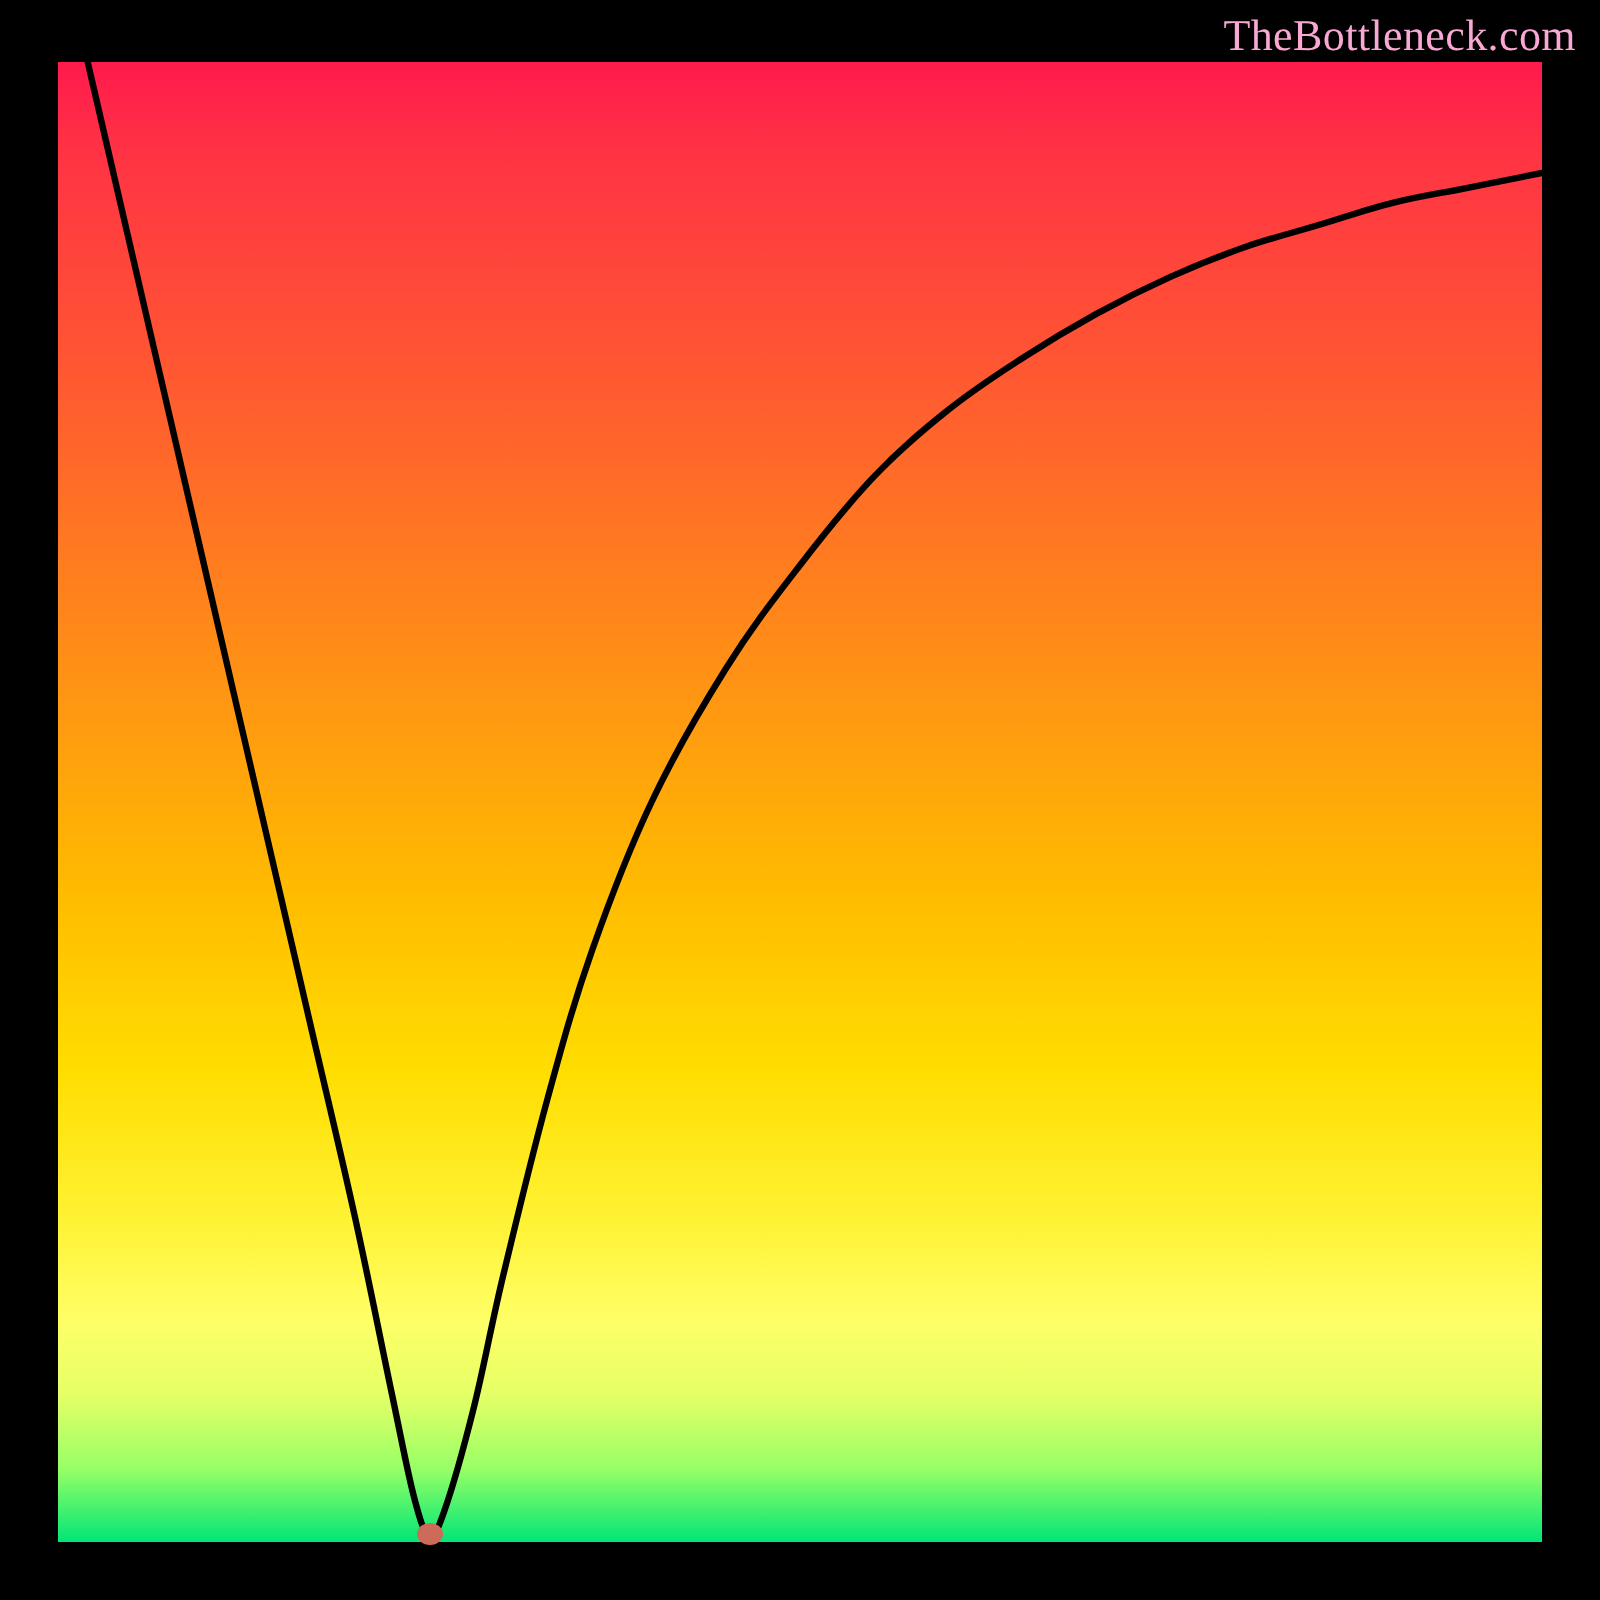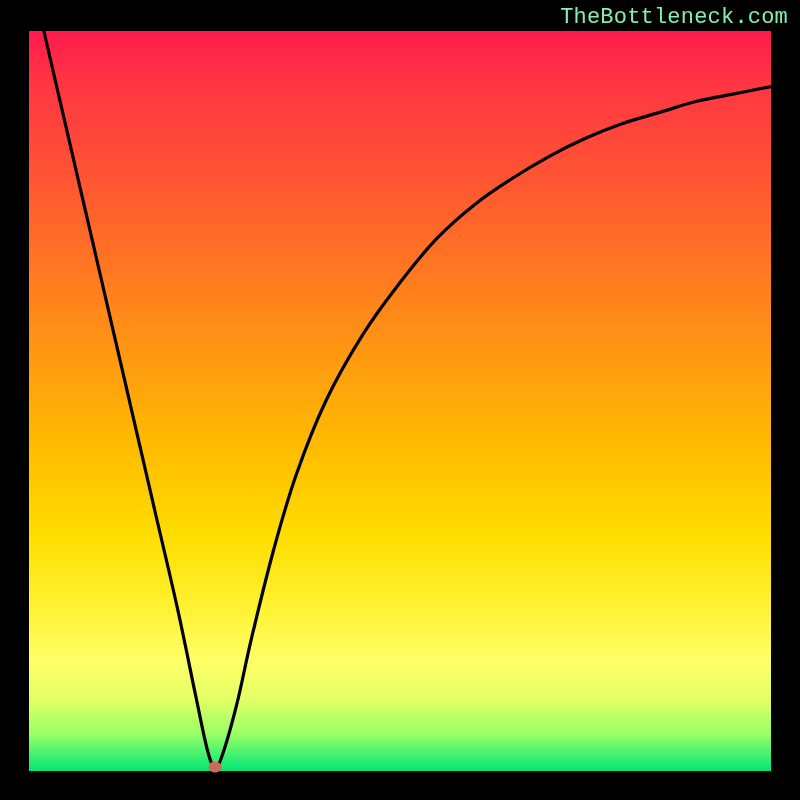--- a/index.html
+++ b/index.html
@@ -31,24 +31,24 @@
       #e6ff66 90%,
       #99ff66 95%,
       #00e676 100%
     );
   }
 
   .watermark {
     position: absolute;
     top: 5px;
     right: 12px;
-    font-family: Liberation Mono, monospace;
+    font-family: Liberation Serif, serif;
     font-size: 22px;
     font-weight: 400;
-    color: #86efac;
+    color: #f9a8d4;
     letter-spacing: 0.2px;
   }
 
   .curve-svg {
     position: absolute;
     left: 0;
     top: 0;
     width: 742px;
     height: 740px;
   }

